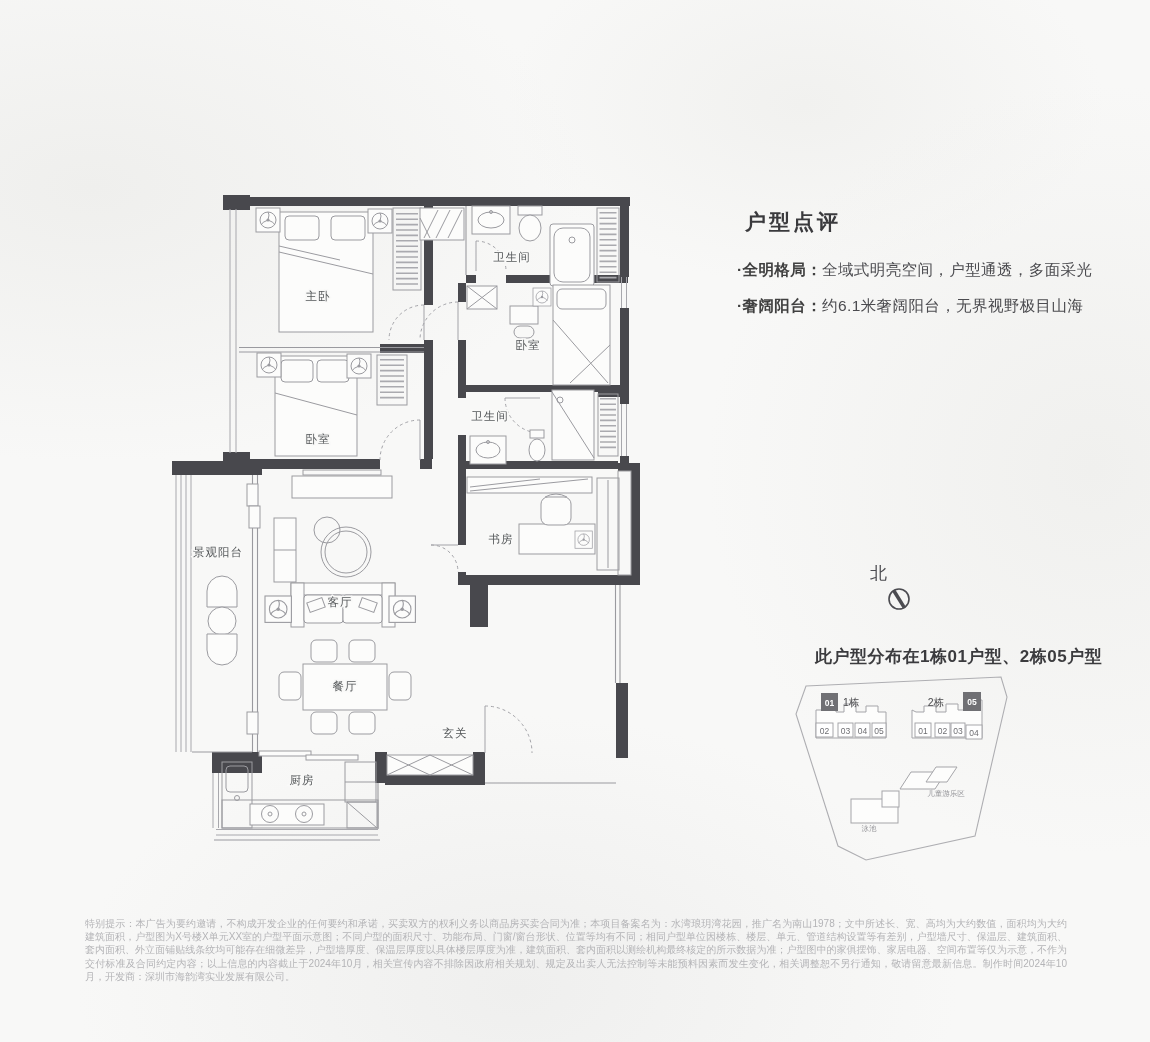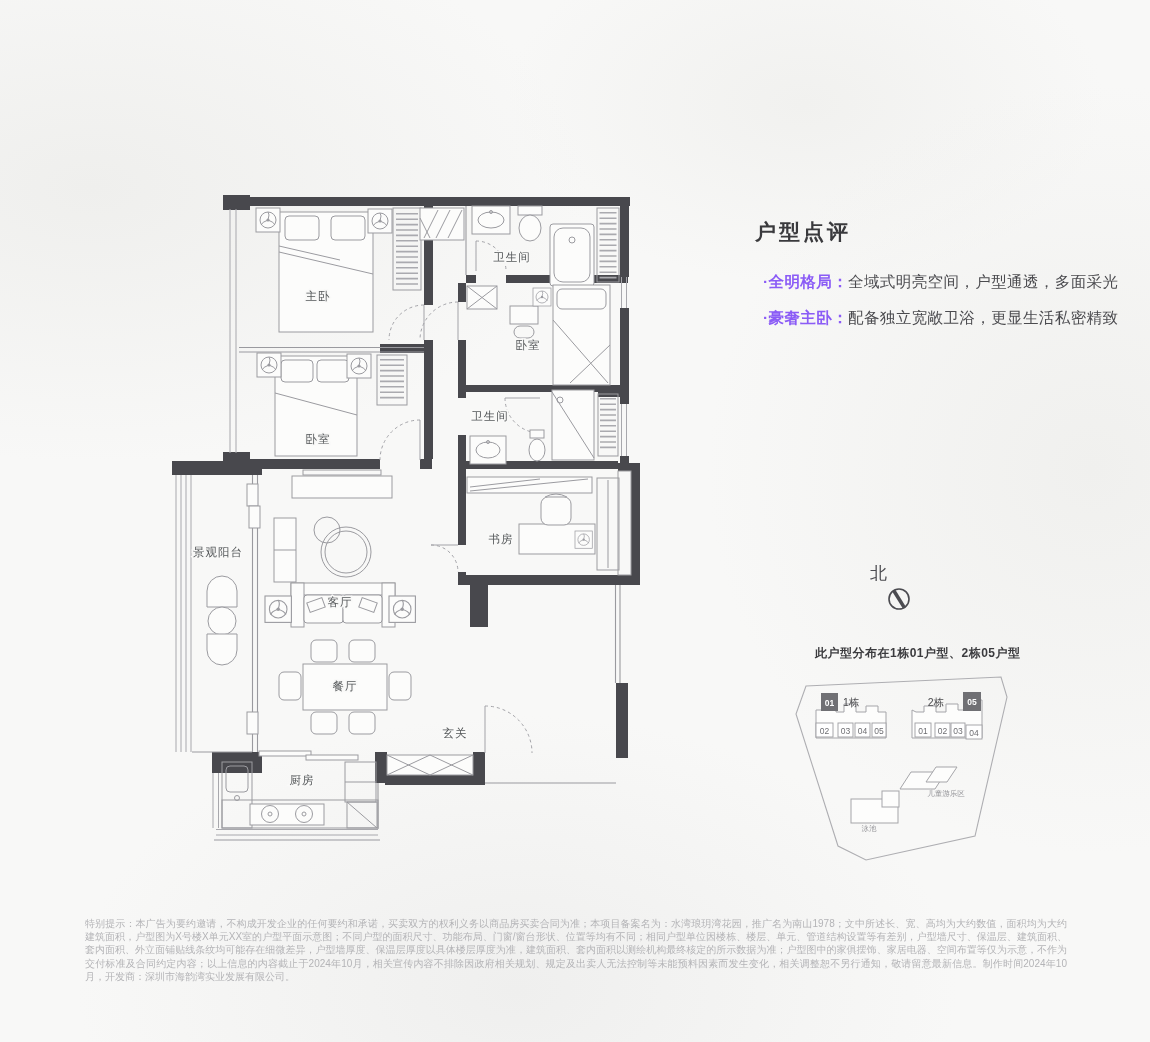--- a/index.html
+++ b/index.html
@@ -21,30 +21,30 @@
   .win{stroke:#a8a8ad;stroke-width:1;fill:none;}
   .f{stroke:#9b9ba0;stroke-width:1;fill:none;}
   .fw{stroke:#9b9ba0;stroke-width:1;fill:#fcfcfb;}
   .door{stroke:#a3a3a8;stroke-width:1;stroke-dasharray:3 3;fill:none;}
   .leaf{stroke:#a3a3a8;stroke-width:1;fill:none;}
   .rung{stroke:#aaaaaf;stroke-dasharray:1.6 3.8;fill:none;}
   .rl{font-size:11.5px;letter-spacing:1px;fill:#55585a;text-anchor:middle;
       paint-order:stroke;stroke:#f9f9f8;stroke-width:3px;font-family:"Liberation Sans",sans-serif;}
   
   .review{left:737px;top:200px;width:405px;}
-  .review h1{font-size:21px;font-weight:bold;color:#3a3a3d;letter-spacing:3px;margin:18px;}
+  .review h1{font-size:21px;font-weight:bold;color:#3a3a3d;letter-spacing:3px;margin:8px;}
   .review ul{list-style:none;margin:16px 0 0;padding:0;}
   .review li{font-size:15.5px;line-height:36px;color:#4b4b4f;letter-spacing:.4px;white-space:nowrap;}
-  .review li b{color:#8b5cf6;margin-left:26px;}
+  .review li b{color:#404040;}
   
   .compass{left:856px;top:562px;width:70px;height:64px;color:#4b4b50;}
   .compass .n{position:absolute;left:14px;top:0;font-size:17px;letter-spacing:1px;}
   .compass svg{position:absolute;left:30px;top:24px;}
   
-  .site-title{left:815px;top:645px;font-size:12px;font-weight:bold;color:#3b3b3e;letter-spacing:.5px;}
+  .site-title{left:815px;top:645px;font-size:17px;font-weight:bold;color:#3b3b3e;letter-spacing:.5px;}
   .site{left:783px;top:666px;width:247px;height:210px;}
   .sp{stroke:#aeaeb2;stroke-width:1.1;fill:none;}
   .bo{stroke:#a5a5a9;stroke-width:1;fill:#fdfdfc;}
   .ub{stroke:#9e9ea2;stroke-width:.9;fill:#ffffff;}
   .uh{fill:#707074;stroke:none;}
   .ut{font-size:8.5px;fill:#6e6e72;text-anchor:middle;font-family:"Liberation Sans",sans-serif;}
   .uth{font-size:8.5px;fill:#ffffff;text-anchor:middle;font-weight:bold;font-family:"Liberation Sans",sans-serif;}
   .bn{font-size:10.5px;fill:#4a4a4d;font-family:"Liberation Sans",sans-serif;}
   .am{font-size:7.5px;fill:#97979b;text-anchor:middle;font-family:"Liberation Sans",sans-serif;}
   
@@ -304,21 +304,21 @@
   <text class="rl" x="340" y="606">客厅</text>
   <text class="rl" x="345" y="690">餐厅</text>
   <text class="rl" x="455" y="737">玄关</text>
   <text class="rl" x="302" y="784">厨房</text>
 </svg>
 
 <div class="abs review">
   <h1>户型点评</h1>
   <ul>
     <li><b>·全明格局：</b><span>全域式明亮空间，户型通透，多面采光</span></li>
-    <li><b>·豪奢主卧：</b><span>配备独立宽敞卫浴，更显生活私密精致</span></li>
+    <li><b>·奢阔阳台：</b><span>约6.1米奢阔阳台，无界视野极目山海</span></li>
   </ul>
 </div>
 
 <div class="abs compass">
   <span class="n">北</span>
   <svg width="26" height="26">
     <circle cx="13" cy="13" r="10" fill="none" stroke="#4b4b50" stroke-width="1.6"></circle>
     <polygon points="6,5.2 9.2,3.6 20,21 16.8,22.6" fill="#4b4b50"></polygon>
   </svg>
 </div>

